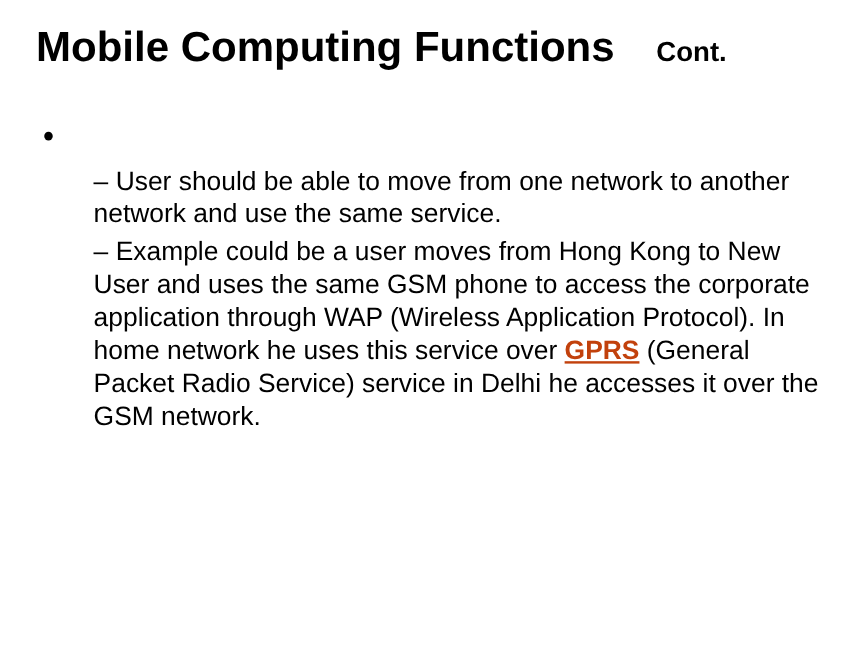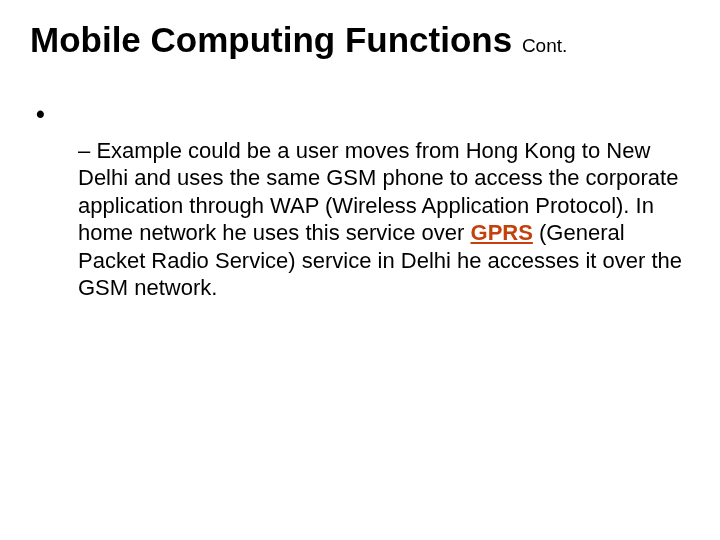--- a/index.html
+++ b/index.html
@@ -18,22 +18,23 @@
     }
     .title-line {
       margin-bottom: 38px;
     }
     .title-main {
       font-size: 35px;
       font-weight: bold;
       text-align: center;
     }
     .title-cont {
-      font-size: 19px;
-      font-weight: normal;
+      font-size: 23px;
+      font-weight: bold;
+      margin-left: 25px;
     }
     .bullet-l1 {
       display: flex;
       align-items: flex-start;
       margin-bottom: 6px;
       padding-left: 6px;
     }
     .bullet-l1 .marker {
       font-size: 25px;
       font-weight: bold;
@@ -65,15 +66,18 @@
 <div class="title-line">
   <span class="title-main">Mobile Computing Functions </span><span class="title-cont">Cont.</span>
 </div>
 
 <div class="bullet-l1">
   <span class="marker">•</span>
 </div>
 
 <div class="sub-block">
   <div class="sub-item">
-    <span>–</span> <span>Example could be a user moves from Hong Kong to New Delhi and uses the same GSM phone to access the corporate application through WAP (Wireless Application Protocol). In home network he uses this service over </span><span class="link">GPRS</span><span> (General Packet Radio Service) service in Delhi he accesses it over the GSM network.</span>
+    <span>–</span> <span>User should be able to move from one network to another network and use the same service.</span>
+  </div>
+  <div class="sub-item">
+    <span>–</span> <span>Example could be a user moves from Hong Kong to New User and uses the same GSM phone to access the corporate application through WAP (Wireless Application Protocol). In home network he uses this service over </span><span class="link">GPRS</span><span> (General Packet Radio Service) service in Delhi he accesses it over the GSM network.</span>
   </div>
 </div>
 
 </body></html>

